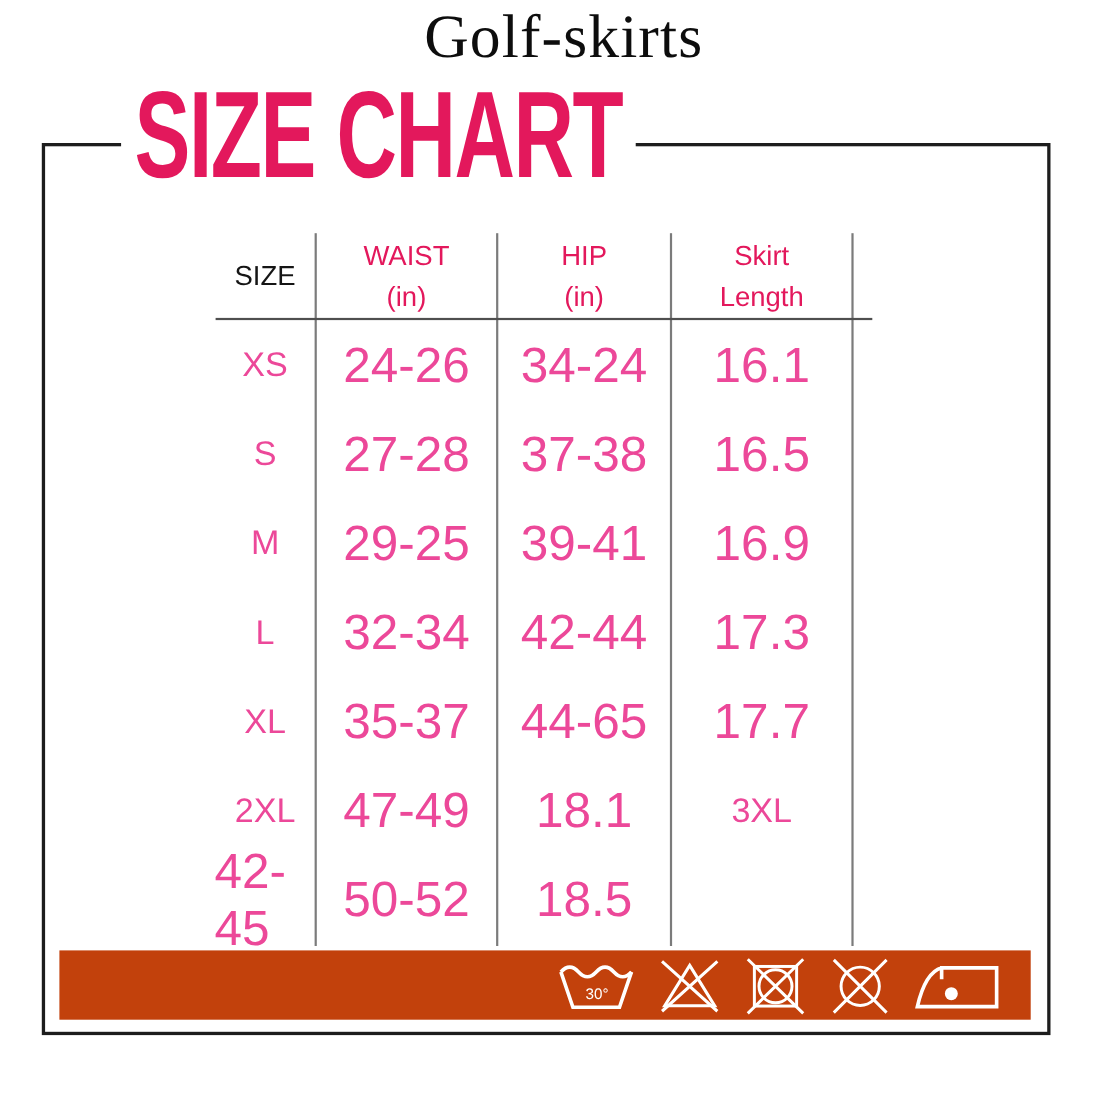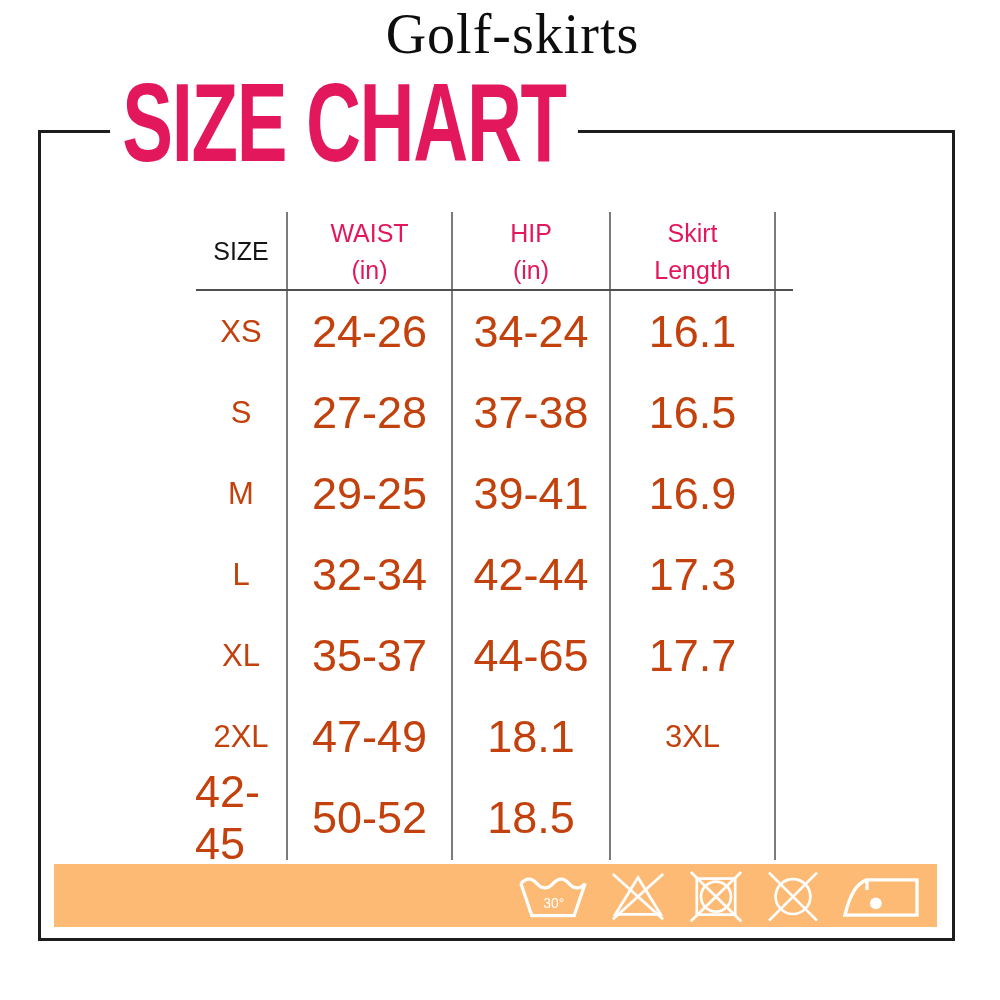--- a/index.html
+++ b/index.html
@@ -34,34 +34,34 @@
   .table-wrap { position:absolute; left:195px; top:212px; width:580px; z-index:2; }
   .grid { display:grid; grid-template-columns:92px 165px 158px 165px; }
   .hcell {
     height:79px; display:flex; flex-direction:column;
     align-items:center; justify-content:center;
     font-size:25px; line-height:37px; color:#E3185C; font-weight:400;
   }
   .hcell.black { color:#151515; }
   .cell {
     height:81px; display:flex; align-items:center; justify-content:center;
-    font-size:45px; color:#c2410c;
+    font-size:45px; color:#ec4899;
   }
   .cell.size { font-size:31px; }
 
   .vline { position:absolute; top:212px; width:2px; height:648px; background:#7b7b7b; z-index:1; }
   .vline.v1 { left:286px; } .vline.v2 { left:451px; }
   .vline.v3 { left:609px; } .vline.v4 { left:774px; }
   .hline { position:absolute; left:196px; top:289px; width:597px; height:2px; background:#4f4f4f; z-index:1; }
 
   .care-bar {
     position:absolute; left:54px; top:864px; width:883px; height:63px;
-    background:#fdba74;
+    background:#c2410c;
     display:flex; align-items:center; justify-content:flex-end;
-    gap:17px; padding-right:15px; z-index:2;
+    gap:17px; padding-right:26px; z-index:2;
   }
   .care-icon { display:block; }
   .care-icon svg { display:block; }
   .wash-temp-text {
     font-family:"Liberation Sans", sans-serif;
     font-size:19px; fill:#ffffff; font-weight:400;
   }
 </style>
 </head>
 <body>

